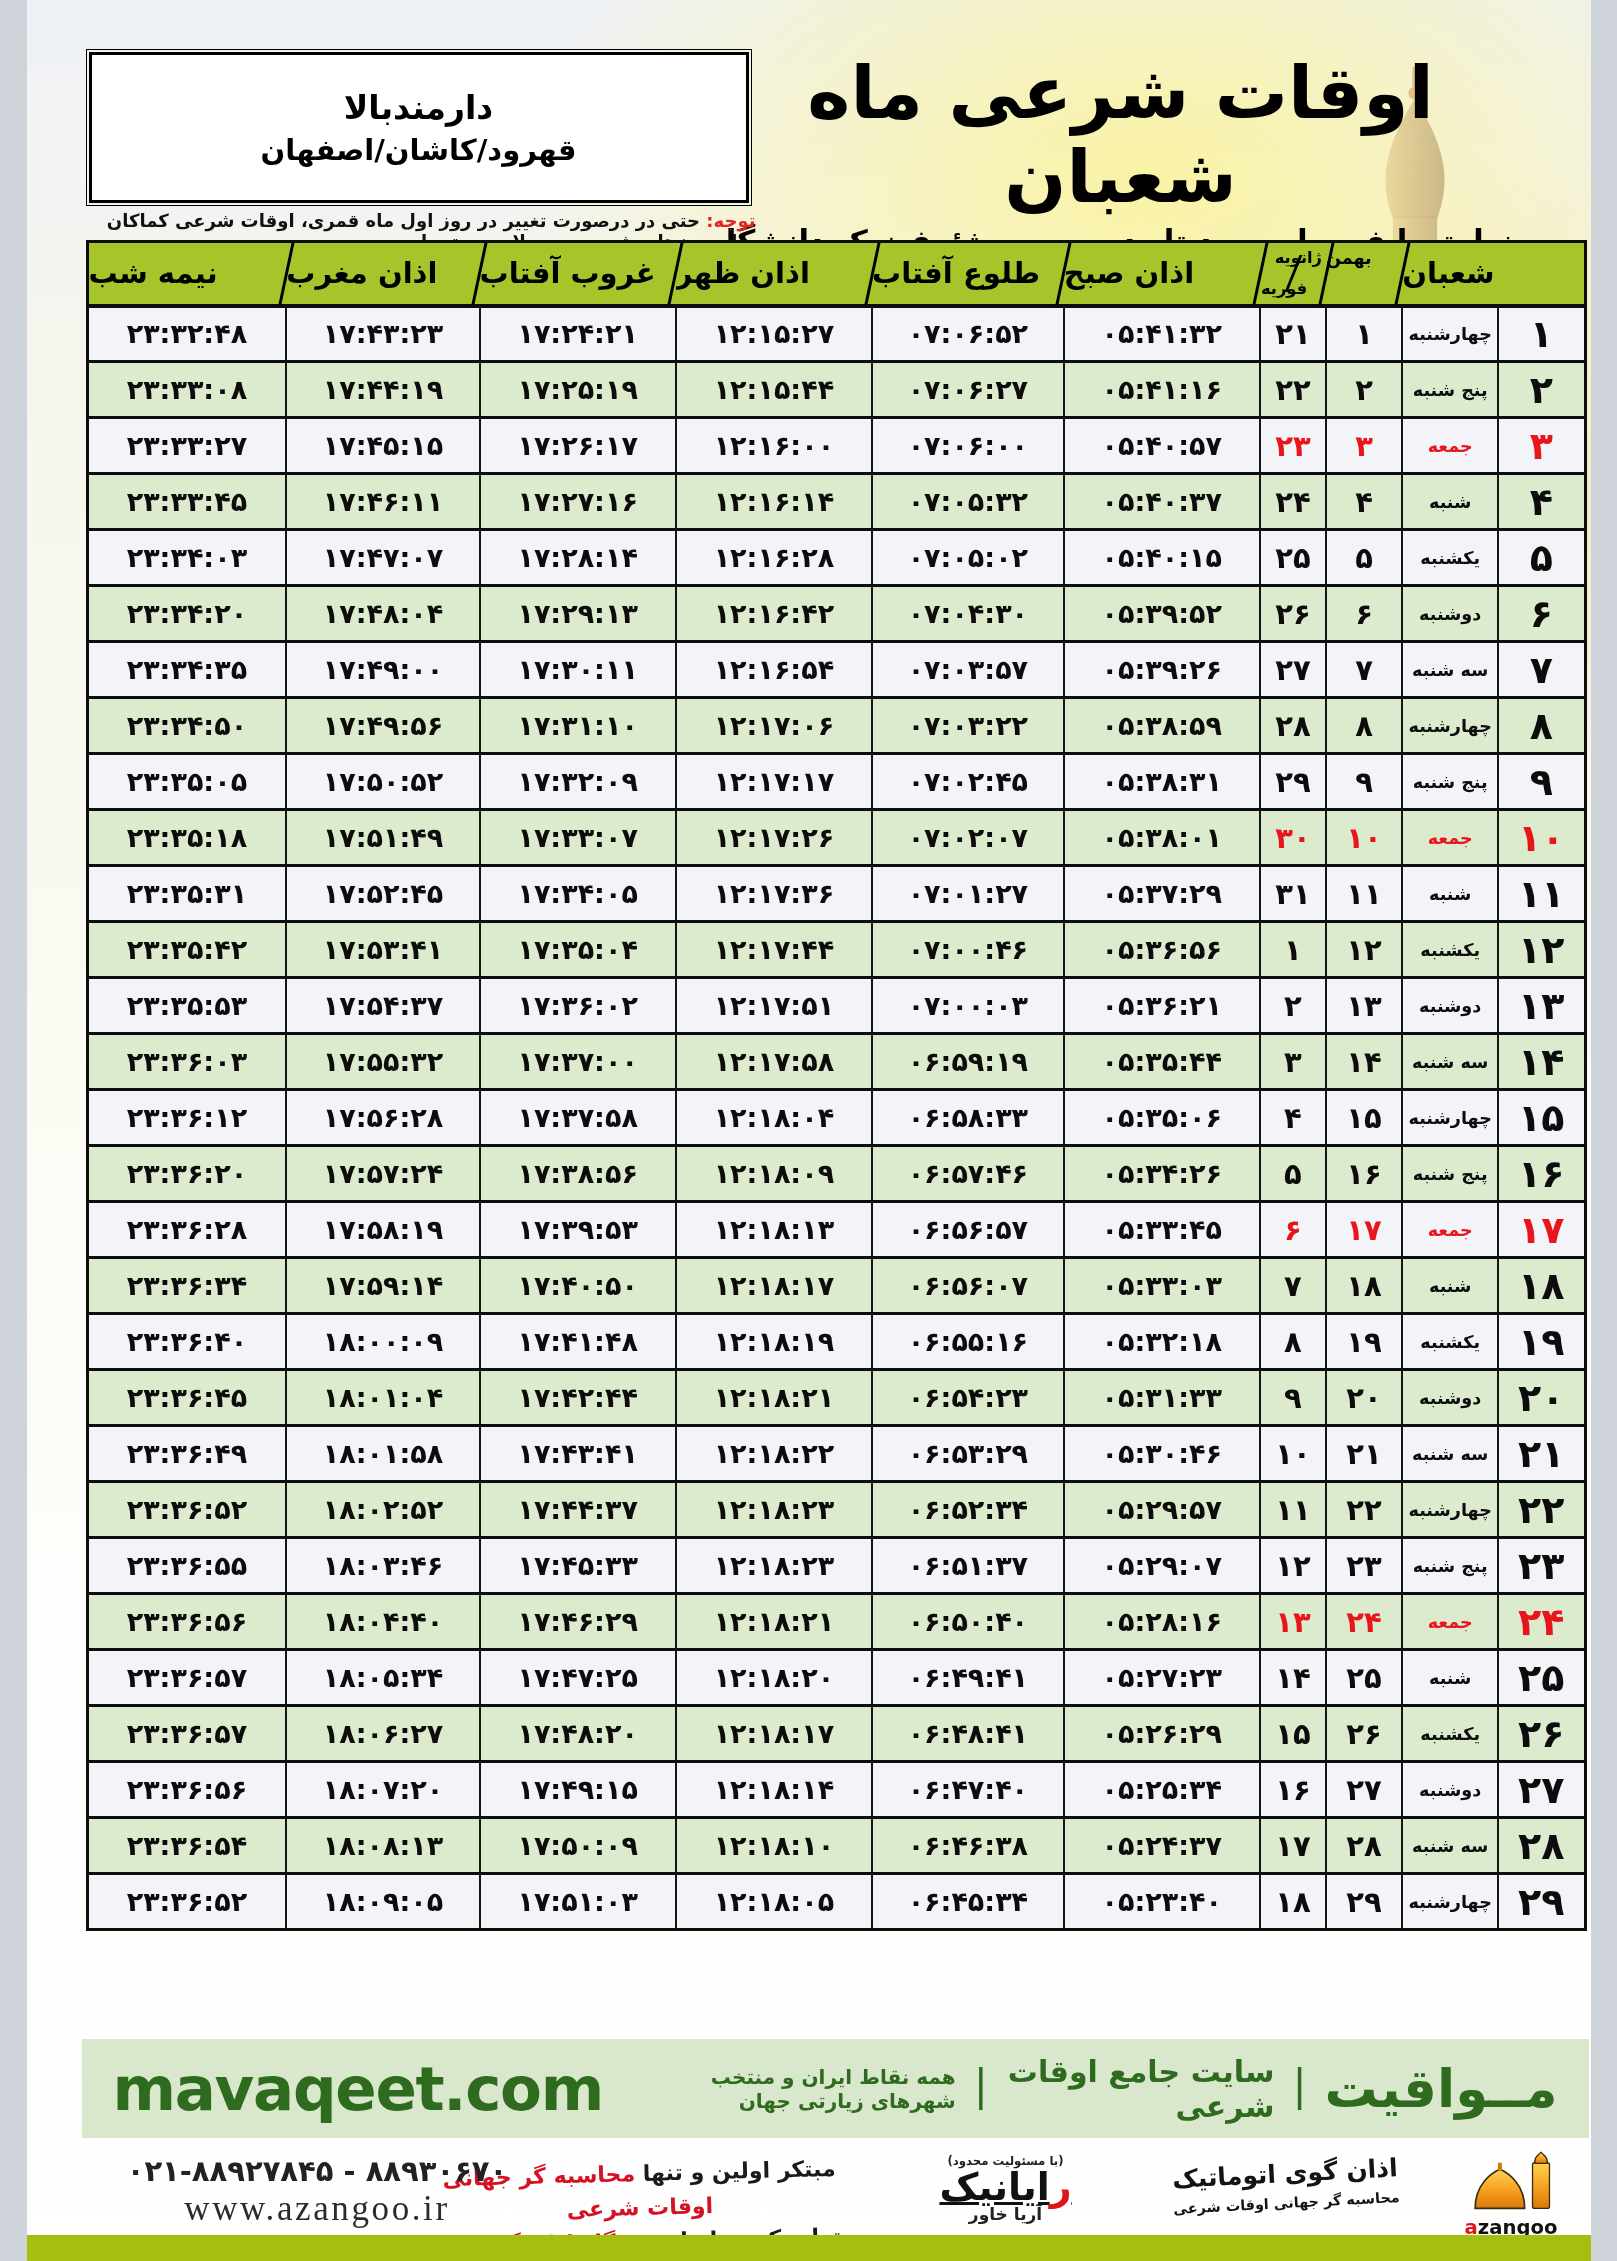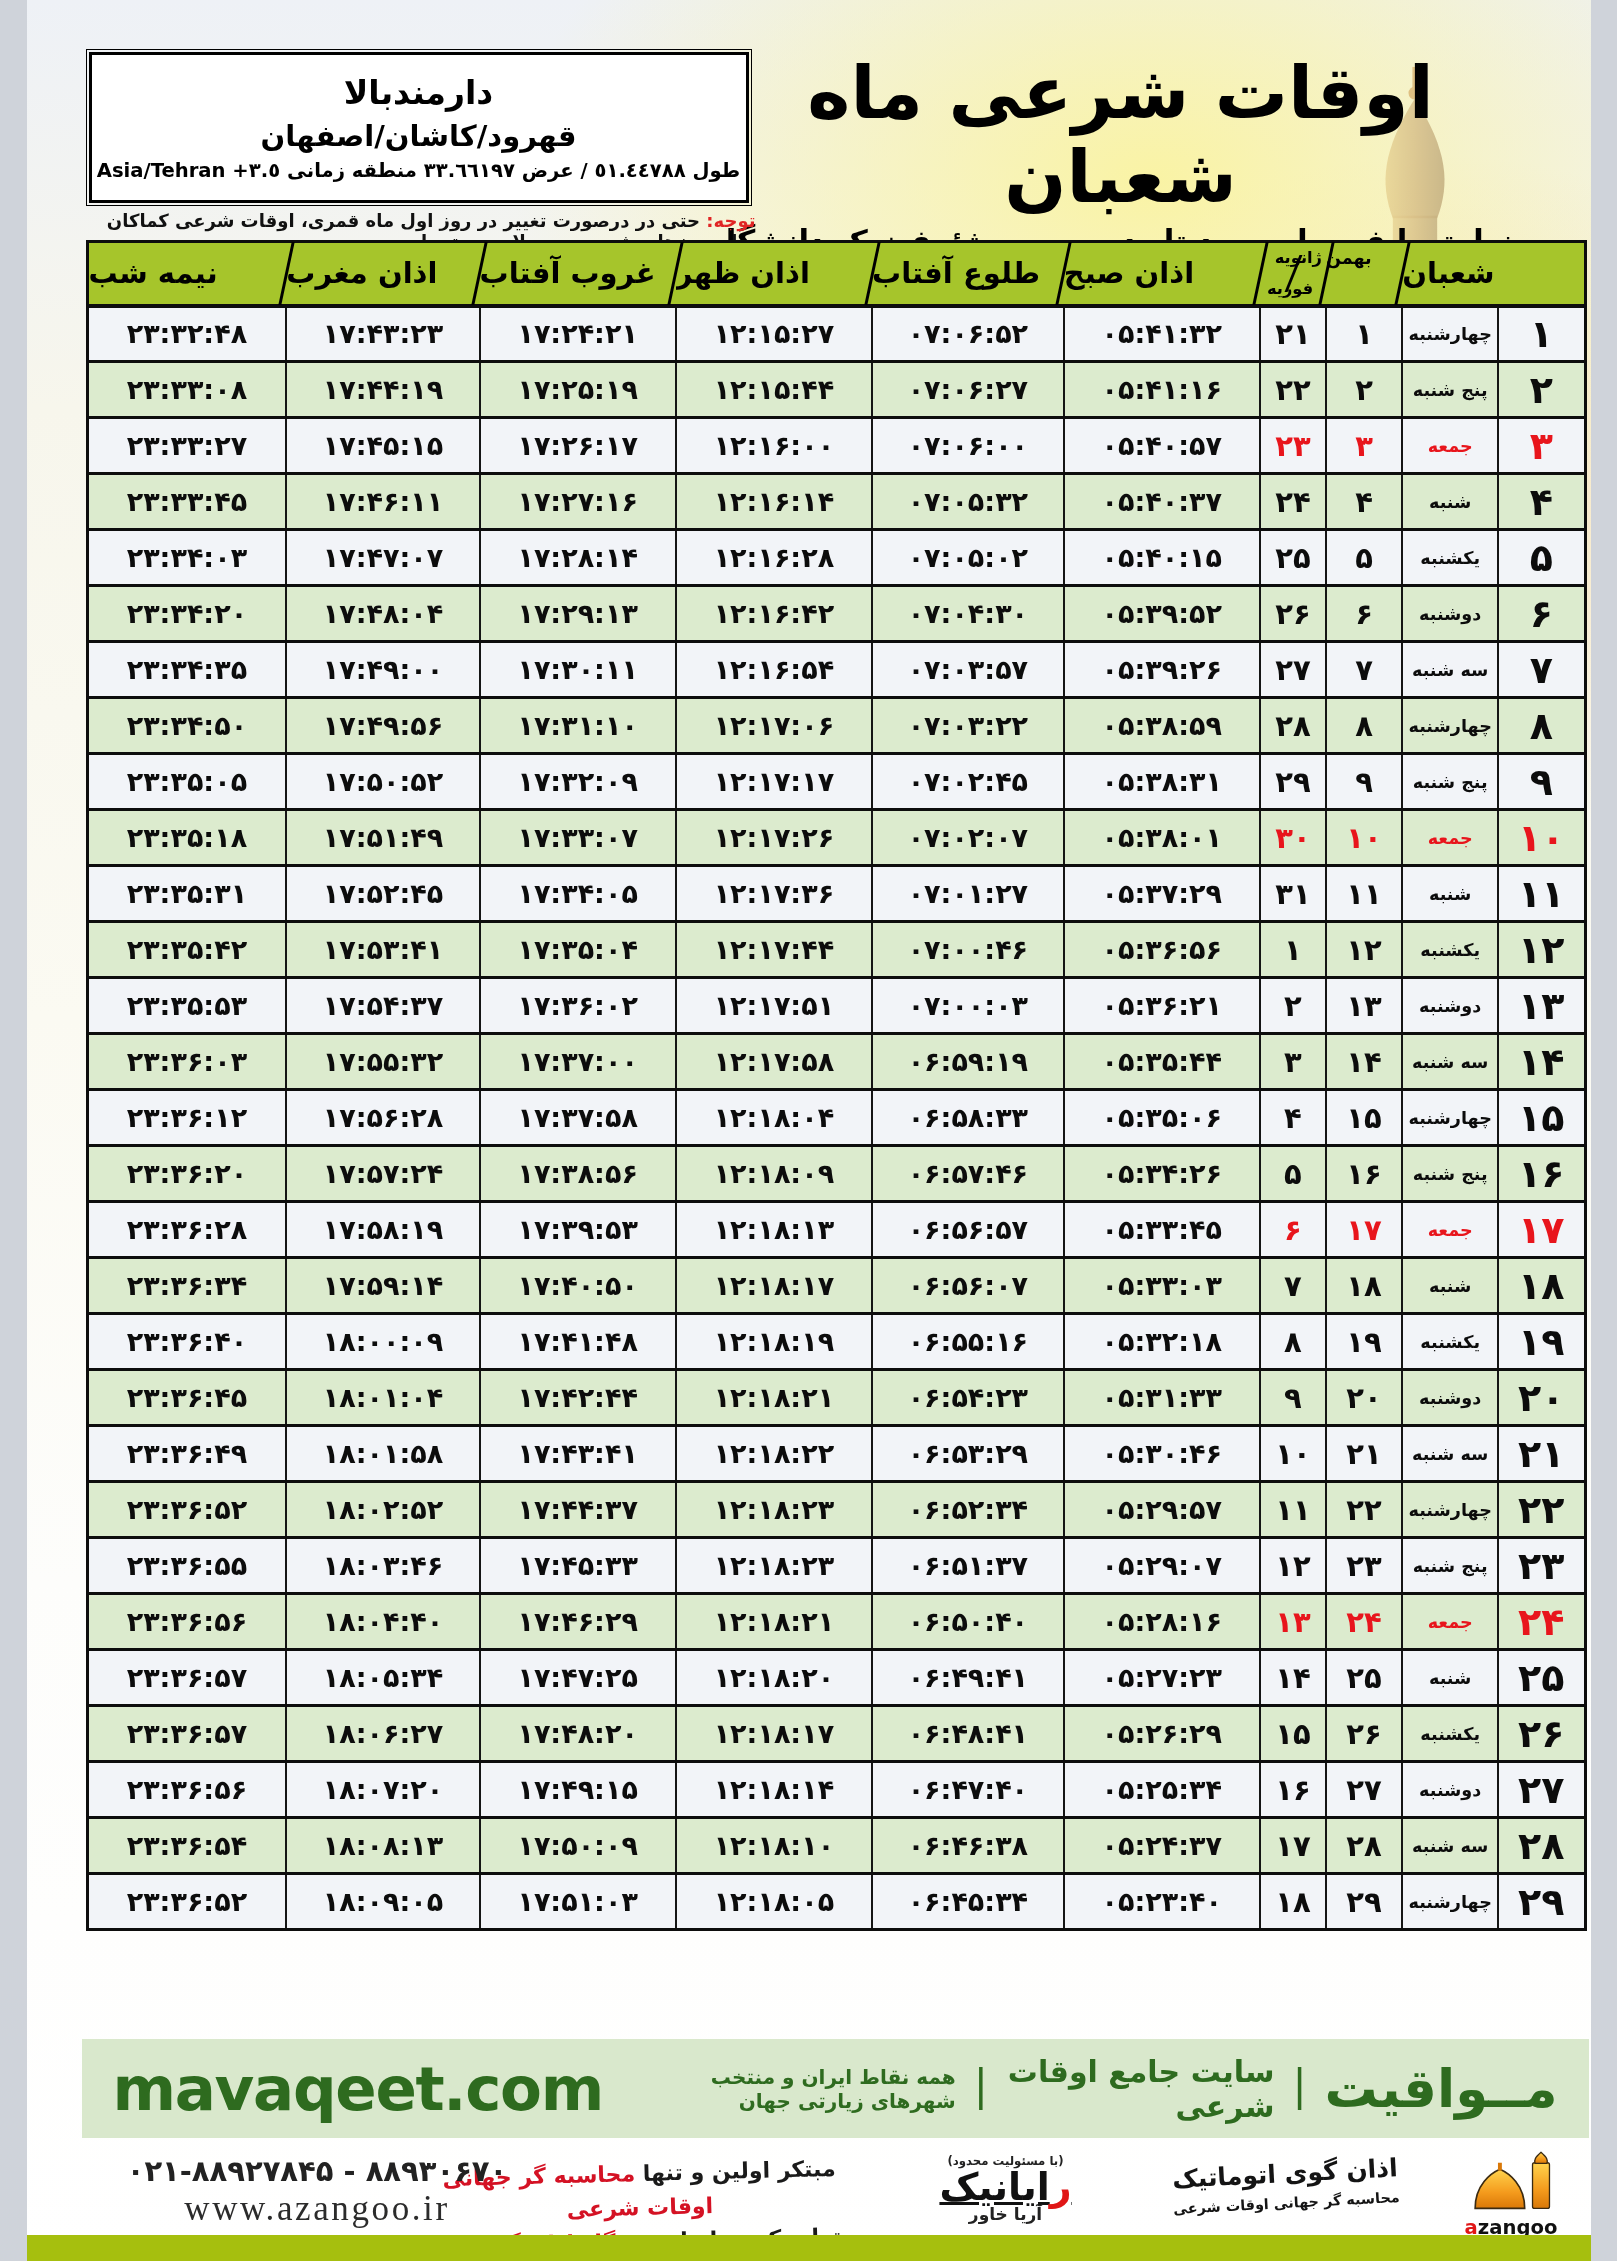--- a/index.html
+++ b/index.html
@@ -47,21 +47,21 @@
   }
   th{
     background:var(--header_green);height:64px;vertical-align:middle;text-align:left;
     font-size:29px;font-weight:800;color:#000;position:relative;
     border-bottom:4.6px solid var(--border_black);
   }
   th .slant{position:absolute;top:-1.3px;bottom:-1.3px;right:-2px;width:3.3px;background:#000;transform:skewX(-12deg);}
   th.small-col{font-size:17.6px;font-weight:800;vertical-align:top;padding-top:5.2px;}
   th .dual{position:absolute;inset:0;}
   th .dual .jan{position:absolute;top:5.2px;right:3.9px;font-size:16.3px;font-weight:800;}
-  th .dual .feb{position:absolute;bottom:5.2px;left:7px;font-size:16.3px;font-weight:800;}
+  th .dual .feb{position:absolute;bottom:5.2px;left:1px;font-size:16.3px;font-weight:800;}
   th .dual .diag{position:absolute;top:11.7px;bottom:11.7px;left:48%;width:2.6px;background:#000;transform:skewX(-22deg);}
   td{
     height:56px;text-align:center;vertical-align:middle;color:#0c0c0c;
     border-left:2px solid #151515;border-right:2px solid #151515;border-top:3.9px solid var(--border_black);
   }
   tr.odd td{background:var(--row_white);}
   tr.even td{background:var(--row_green);}
   td.time{font-size:27px;font-weight:700;letter-spacing:0.7px;}
   td.sha{font-size:38px;font-weight:900;}
   td.num{font-size:29px;font-weight:800;}
@@ -119,24 +119,20 @@
       <path d="M160 210 q40 20 20 60 q-30 40 10 70"></path>
       <circle cx="178" cy="200" r="8"></circle>
         <circle cx="196" cy="240" r="6"></circle>
         <circle cx="170" cy="290" r="7"></circle>
     </g>
   </svg>
 
   <div class="city-box">
     <div class="city-name">دارمندبالا</div>
     <div class="city-region">قهرود/کاشان/اصفهان</div>
-    <div class="city-coords">
-      <span>طول ٥١.٤٤٧٨٨ / عرض ٣٣.٦٦١٩٧ منطقه زمانی</span>
-      <span dir="ltr">Asia/Tehran +٣.٥</span>
-    </div>
   </div>
 
   <div class="title-block">
     <div class="main-title">اوقات شرعی ماه شعبان</div>
     <div class="sub-title">منطبق با فرمول مورد تایید موسسه ژئوفیزیک دانشگاه تهران</div>
     <div class="years-line">١٤٠٤ شمسی | ١٤٤٧ قمری | ٢٠٢٦ میلادی</div>
   </div>
 
   <div class="notice">
     <span class="notice-word">توجه:</span><span> حتی در درصورت تغییر در روز اول ماه قمری، اوقات شرعی کماکان برای روزهای شمسی و میلادی معتبر است.</span>

